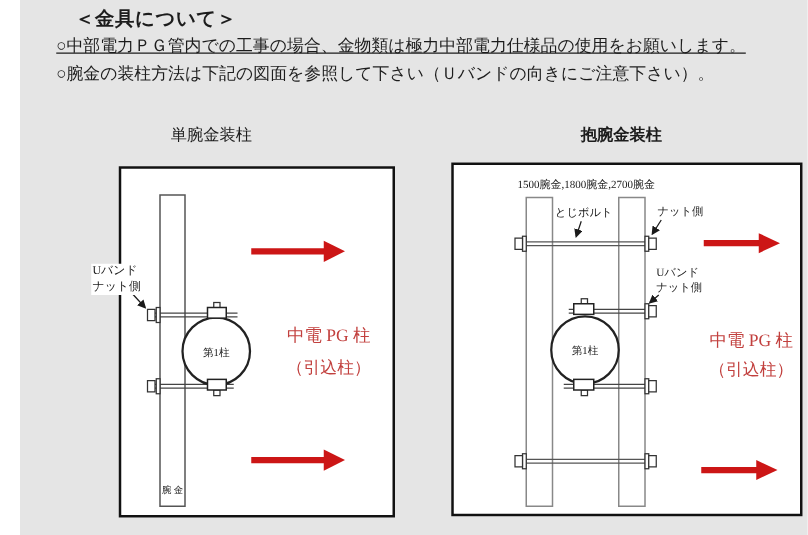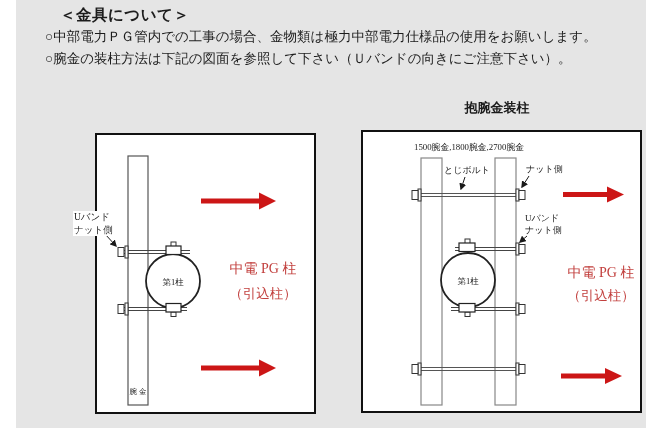--- a/index.html
+++ b/index.html
@@ -5,21 +5,21 @@
   html,body{margin:0;padding:0;background:#fff;}
   .page{
     position:relative;width:646px;height:428px;background:#e5e5e5;
     font-family:"Liberation Serif","DejaVu Serif",serif;color:#1c1c1c;
     overflow:hidden;
     margin-left:16px;
   }
   .abs{position:absolute;}
   .doc-title{left:44px;top:5px;font-size:15.5px;font-weight:bold;letter-spacing:.5px;}
   .notice{left:29px;font-size:13.5px;white-space:nowrap;}
-  .n1{top:28px;} .n2{top:50px;font-family:Liberation Serif, serif;} .n3{top:72px;}
+  .n1{top:28px;text-decoration:underline;} .n2{top:50px;font-family:Liberation Serif, serif;} .n3{top:72px;}
   .diagram-title{top:99px;width:110px;text-align:center;font-size:13px;}
   .dt-left{left:98px;} .dt-right{left:426px;font-weight:bold;}
   .diagram-box{border:2px solid #111;background:#fff;}
   .box-left{left:79px;top:133px;width:217px;height:277px;}
   .box-right{left:345px;top:130px;width:277px;height:279px;}
   svg{display:block;overflow:visible;}
   svg text{font-family:"Liberation Serif","DejaVu Serif",serif;fill:#1a1a1a;}
   .red-text{fill:var(--text_red,#c2403e);}
   .red-shape{fill:var(--arrow_red,#cc1616);}
   .red-line{stroke:var(--arrow_red,#cc1616);}
@@ -30,20 +30,21 @@
 </style>
 </head>
 <body>
 
 <div class="page">
 
   <div class="abs doc-title">＜金具について＞</div>
   <div class="abs notice n1">○中部電力ＰＧ管内での工事の場合、金物類は極力中部電力仕様品の使用をお願いします。</div>
   <div class="abs notice n2">○腕金の装柱方法は下記の図面を参照して下さい（Ｕバンドの向きにご注意下さい）。</div>
 
+  <div class="abs diagram-title dt-left">単腕金装柱</div>
   <div class="abs diagram-title dt-right">抱腕金装柱</div>
 
   <div class="abs uband-callout">
     <div>Uバンド</div>
     <div>ナット側</div>
   </div>
 
   <div class="abs diagram-box box-left">
     <svg width="217" height="277" viewBox="0 0 217 277">
       <defs>

